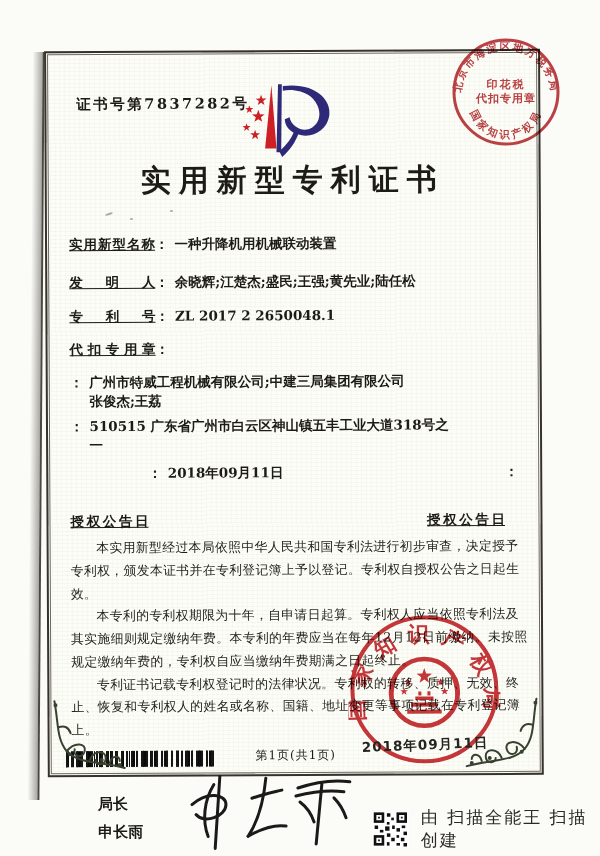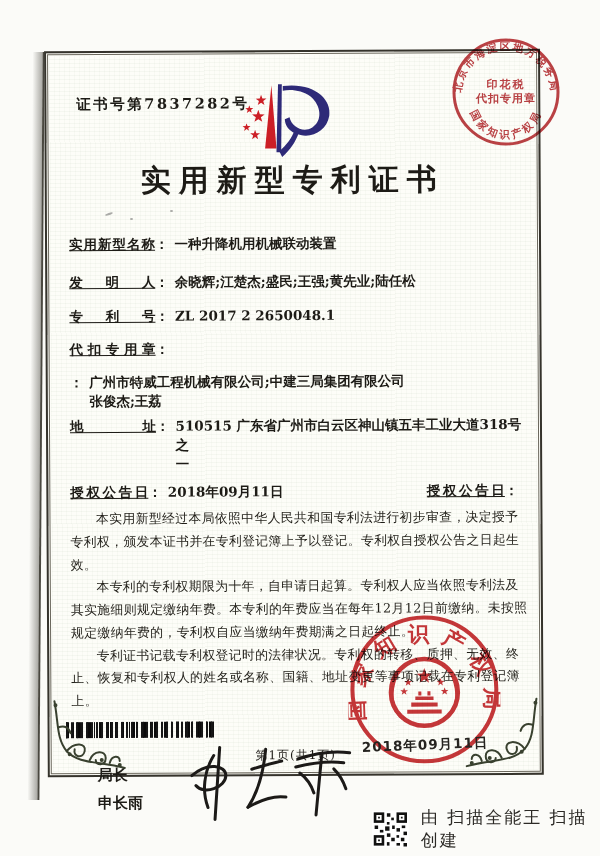--- a/index.html
+++ b/index.html
@@ -34,21 +34,21 @@
     font-size:30px;font-weight:bold;letter-spacing:8px;}
   .content{position:absolute;top:182px;left:22px;right:12px;font-size:13.5px;}
   .frow{margin-bottom:14px;display:flex;line-height:19px;}
   .flabel{display:inline-block;width:86px;font-weight:bold;text-align:justify;text-align-last:justify;flex:none;text-decoration:underline;}
   .fcolon{flex:none;font-weight:bold;margin-right:6px;}
   .fval{font-weight:bold;max-width:362px;}
   .fval2{display:block;}
   .fval2:empty{display:none;}
   .grant{display:flex;justify-content:space-between;padding-right:4px;margin-bottom:6px;}
   .grant .pair{display:flex;line-height:19px;}
-  .grant .flabel{width:78px;}
+  .grant .flabel{width:78px;margin-top:48px;}
   .paras{margin-top:4px;font-size:12.8px;line-height:1.78;letter-spacing:.4px;color:#201e18;}
   .paras p{margin:0;text-indent:2em;}
   .barcode{
     margin:9px 0 0 -6px;width:150px;height:16px;
     background:
       repeating-linear-gradient(90deg,#161616 0 2px,transparent 2px 5px),
       repeating-linear-gradient(90deg,#101010 0 1px,transparent 1px 7px),
       repeating-linear-gradient(90deg,#0a0a0a 0 3px,transparent 3px 11px);
   }
   .sign-block{position:relative;height:86px;margin-top:16px;}
@@ -156,21 +156,20 @@
         </div>
         <div class="frow">
           <span class="flabel">代扣专用章</span>
           <span class="fcolon">：</span>
         </div>
         <div class="frow" style="margin-bottom:6px;">
           <span class="fcolon">：</span>
           <span class="fval"><span>广州市特威工程机械有限公司;中建三局集团有限公司</span><span class="fval2">张俊杰;王荔</span></span>
         </div>
         <div class="frow" style="margin-bottom:9px;">
-          <span class="flabel">地址</span>
           <span class="fcolon">：</span>
           <span class="fval"><span>510515 广东省广州市白云区神山镇五丰工业大道318号之</span><span class="fval2">一</span></span>
         </div>
         <div class="grant">
           <span class="pair">
             <span class="flabel">授权公告日</span>
             <span class="fcolon">：</span>
             <span class="fval">2018年09月11日</span>
           </span>
           <span class="pair">

